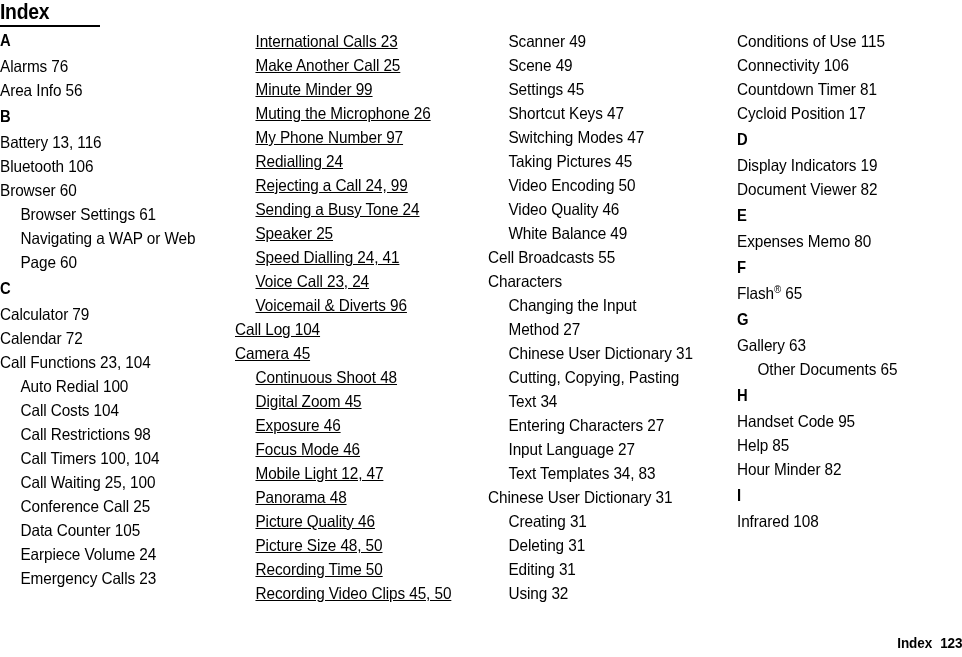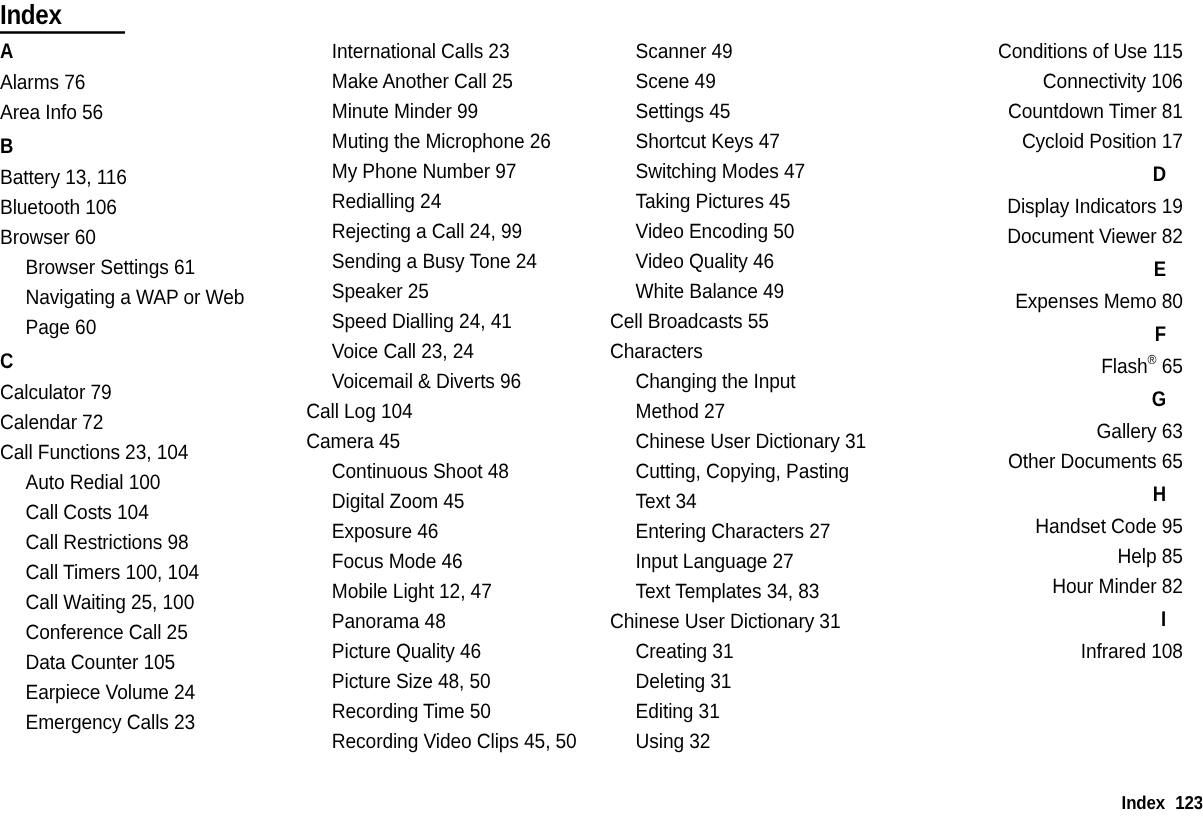--- a/index.html
+++ b/index.html
@@ -44,23 +44,23 @@
     left: 0;
     top: 29px;
     width: 962px;
     display: block;
   }
   .col {
     position: absolute;
     top: 0;
   }
   .col-0 { left: 0px;   width: 236px; }
-  .col-1 { left: 245px; width: 240px; }
+  .col-1 { left: 235px; width: 240px; text-decoration: underline; }
   .col-2 { left: 488px; width: 240px; }
-  .col-3 { left: 737px; width: 225px; text-align: right; }
+  .col-3 { left: 737px; width: 225px; }
 
   
   .letter {
     font-size: 17px;
     font-weight: bold;
     line-height: 24px;
     letter-spacing: -0.2px;
     transform: scaleX(0.87);
     transform-origin: left center;
     margin-top: 3px;

